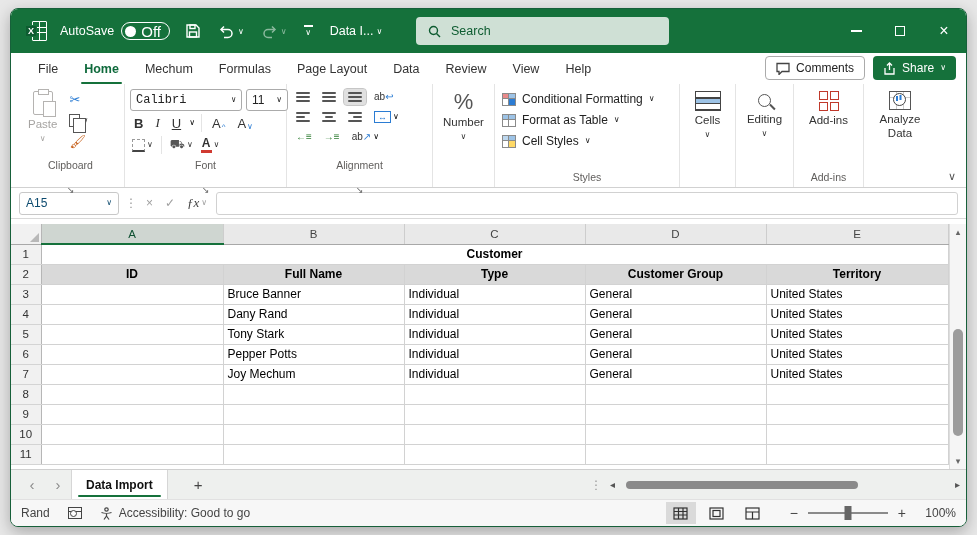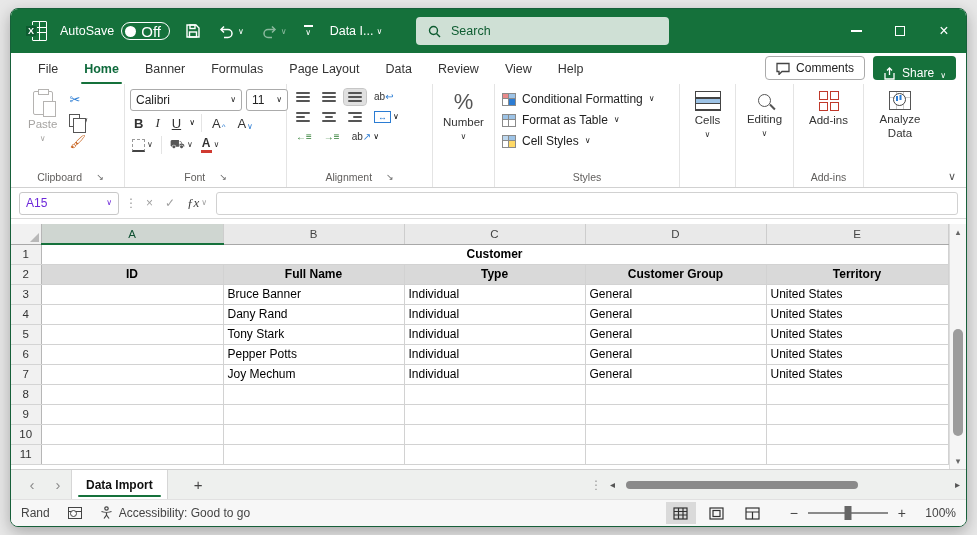--- a/index.html
+++ b/index.html
@@ -46,49 +46,49 @@
 
   
   .tabrow{height:31px;background:#fff;display:flex;align-items:center;padding:0 14px;flex:none;position:relative;}
   .tabs{display:flex;align-items:flex-end;height:100%;}
   .tab{height:100%;display:flex;align-items:center;padding:0 13px;font-size:12.5px;color:#333;position:relative;cursor:default;}
   .tab.active{color:#0f6a3c;font-weight:bold;}
   .tab.active::after{content:"";position:absolute;left:10px;right:10px;bottom:0;height:2.5px;background:#15713b;border-radius:2px;}
   .tabrow-right{position:absolute;right:10px;top:3px;display:flex;gap:8px;align-items:center;}
   .comments-btn{display:flex;align-items:center;gap:6px;border:1px solid #ababab;background:#fff;border-radius:4px;
     height:24px;padding:0 10px;font-size:12px;color:#222;}
-  .share-btn{display:flex;align-items:flex-end;gap:6px;border:none;background:#15713b;border-radius:4px;
+  .share-btn{display:flex;align-items:center;gap:6px;border:none;background:#15713b;border-radius:4px;
     height:24px;padding:0 10px;font-size:12px;color:#fff;}
 
   
   .ribbon{height:104px;background:#fff;border-bottom:1px solid #d1d1d1;display:flex;flex:none;position:relative;padding-left:6px;}
   .group{display:flex;flex-direction:column;border-right:1px solid #e4e4e4;padding:5px 5px 0 5px;}
   .group-body{flex:1;display:flex;align-items:flex-start;gap:4px;}
-  .group-label{height:20px;display:flex;align-items:center;justify-content:center;gap:14px;font-size:10.5px;color:#605e5c;}
+  .group-label{height:20px;display:flex;align-items:center;justify-content:center;gap:14px;font-size:10.5px;color:#605e5c;flex-direction:column;}
   .launcher{font-size:9px;color:#666;}
   .bigbtn{display:flex;flex-direction:column;align-items:center;justify-content:center;gap:3px;padding:2px 6px;background:none;border:none;font-size:11.5px;color:#333;}
   .bigbtn .lbl{line-height:1.2;text-align:center;}
   .bigbtn.disabled{color:#a6a4a2;}
   .smallbtn{background:none;border:none;display:flex;align-items:center;gap:2px;padding:2px;color:#333;}
 
   
   .clip-col{display:flex;flex-direction:column;gap:4px;padding-top:2px;}
   .paste-icon{width:20px;height:24px;border:1.5px solid #b5b3b1;border-radius:2px;position:relative;background:#fff;}
   .paste-icon::before{content:"";position:absolute;left:4px;top:-3px;width:9px;height:4px;border:1.5px solid #b5b3b1;background:#fff;}
   .paste-icon::after{content:"";position:absolute;right:-4px;bottom:-3px;width:11px;height:14px;border:1.5px solid #b5b3b1;background:#fff;}
   .scissors{color:#2b7cd3;font-size:13px;transform:rotate(0deg);line-height:1;}
   .copy-ic{width:11px;height:13px;border:1.3px solid #555;position:relative;background:#fff;}
   .copy-ic::after{content:"";position:absolute;left:2.5px;top:2.5px;width:11px;height:13px;border:1.3px solid #555;background:#fff;}
   .painter{color:#c55a11;font-size:13px;line-height:1;}
 
   
   .font-grid{display:flex;flex-direction:column;gap:3px;}
   .fg-row{display:flex;align-items:center;gap:4px;}
   .combo{display:flex;align-items:center;justify-content:space-between;border:1px solid #ababab;border-radius:3px;height:22px;padding:0 5px;font-size:12px;color:#222;background:#fff;}
-  .combo.name{width:112px;}
+  .combo.name{width:112px;font-family:Liberation Mono, monospace;}
   .combo.size{width:42px;}
   .fmt{background:none;border:none;font-size:13px;color:#333;padding:1px 4px;display:flex;align-items:end;gap:1px;}
   .b{font-weight:bold;}
   .i{font-style:italic;font-family:"Liberation Serif",serif;}
   .u{text-decoration:underline;}
   .supchar{font-size:8px;color:#2b7cd3;line-height:1;}
   .border-ic{width:13px;height:13px;border:1px dashed #9a9a9a;border-bottom:2px solid #444;position:relative;}
   .bucket{font-size:12px;color:#555;}
   .fontcolor{font-weight:bold;font-size:12px;color:#333;border-bottom:3px solid #d03a31;line-height:1.1;padding:0 1px;}
   .vr{width:1px;height:18px;background:#e4e4e4;margin:0 2px;}
@@ -134,21 +134,21 @@
   .analyze-ic{width:22px;height:19px;border:1.3px solid #555;position:relative;background:
     linear-gradient(#ccc,#ccc) 0 30%/100% 1px no-repeat,
     linear-gradient(#ccc,#ccc) 33% 0/1px 100% no-repeat,
     linear-gradient(#ccc,#ccc) 66% 0/1px 100% no-repeat;}
   .analyze-ic::before{content:"";position:absolute;left:3px;top:1px;width:11px;height:11px;border:1.4px solid #444;border-radius:50%;background:#fff;}
   .analyze-ic::after{content:"";position:absolute;left:6px;top:4px;width:2.5px;height:5px;background:#2b7cd3;box-shadow:3.5px -1px 0 #2b7cd3;}
   .ribbon-collapse{position:absolute;right:10px;bottom:4px;font-size:11px;color:#555;background:none;border:none;}
 
   
   .formulabar{height:31px;background:#fff;border-bottom:1px solid #d9d9d9;display:flex;align-items:center;padding:3px 8px;gap:6px;flex:none;}
-  .namebox{width:100px;height:23px;border:1px solid #c8c8c8;border-radius:3px;display:flex;align-items:center;justify-content:space-between;padding:0 6px;font-size:12px;color:#6d28d9;background:#fff;}
+  .namebox{width:100px;height:23px;border:1px solid #c8c8c8;border-radius:3px;display:flex;align-items:center;justify-content:space-between;padding:0 6px;font-size:12px;color:#0c4a6e;background:#fff;}
   .fb-dots{color:#999;font-size:12px;}
   .fb-ic{background:none;border:none;color:#a0a0a0;font-size:12px;padding:0 3px;display:flex;align-items:center;gap:2px;}
   .fx{font-family:"Liberation Serif",serif;font-style:italic;color:#444;font-size:13px;}
   .formula-input{flex:1;height:23px;border:1px solid #d1d1d1;border-radius:3px;font-size:12px;padding:0 6px;font-family:"Liberation Sans",sans-serif;}
 
   
   .gridwrap{flex:1;display:flex;background:#fff;padding-top:5px;overflow:hidden;}
   .sheetarea{flex:1;overflow:hidden;}
   table.sheet{border-collapse:collapse;table-layout:fixed;width:937px;}
   table.sheet col.rh{width:30px;}
@@ -179,21 +179,21 @@
   .tabbar-right{position:absolute;right:6px;top:0;height:100%;display:flex;align-items:center;gap:8px;}
   .hscroll{width:350px;height:100%;display:flex;align-items:center;gap:4px;}
   .hs-arrow{background:none;border:none;color:#555;font-size:10px;}
   .htrack{flex:1;height:10px;position:relative;}
   .hthumb{position:absolute;left:2%;width:70%;top:1px;height:8px;background:#8a8a8a;border-radius:4px;}
 
   
   .statusbar{height:27px;background:#f7f7f7;border-top:1px solid #e1e1e1;display:flex;align-items:center;padding:0 10px;flex:none;font-size:12px;color:#444;gap:16px;}
   .macro-ic{width:14px;height:12px;border:1.4px solid #444;position:relative;background:linear-gradient(#444,#444) 0 30%/100% 1.2px no-repeat;}
   .macro-ic::after{content:"";position:absolute;left:1px;bottom:1px;width:5px;height:5px;border:1.3px solid #444;border-radius:50%;background:#fff;}
-  .acc-wrap{display:flex;gap:6px;}
+  .acc-wrap{display:flex;align-items:center;gap:6px;}
   .sb-right{margin-left:auto;display:flex;align-items:center;gap:6px;}
   .viewbtn{width:30px;height:22px;background:none;border:none;display:flex;align-items:center;justify-content:center;}
   .viewbtn.selected{background:#dadada;}
   .zoomctl{display:flex;align-items:center;gap:8px;margin-left:14px;}
   .zoombtn{background:none;border:none;font-size:14px;color:#444;padding:0 2px;}
   .ztrack{width:80px;height:2px;background:#8a8a8a;position:relative;}
   .zthumb{position:absolute;left:50%;top:-6px;width:7px;height:14px;background:#666;transform:translateX(-50%);}
   .zoompct{width:42px;text-align:right;}
 </style>
 </head>
@@ -263,21 +263,21 @@
       <button class="winbtn">
           <span class="close-glyph">×</span>
         </button>
     </div>
   </div>
 
   <div class="tabrow">
     <div class="tabs" id="ribbon-tabs">
         <span class="tab">File</span>
         <span class="tab active">Home</span>
-        <span class="tab">Banner</span>
+        <span class="tab">Mechum</span>
         <span class="tab">Formulas</span>
         <span class="tab">Page Layout</span>
         <span class="tab">Data</span>
         <span class="tab">Review</span>
         <span class="tab">View</span>
         <span class="tab">Help</span>
       </div>
     <div class="tabrow-right">
       <button class="comments-btn">
         <svg width="14" height="13" viewBox="0 0 14 13" fill="none" stroke="#444" stroke-width="1.3">

